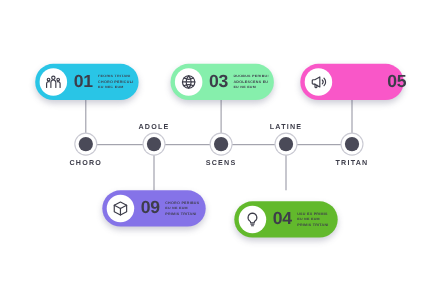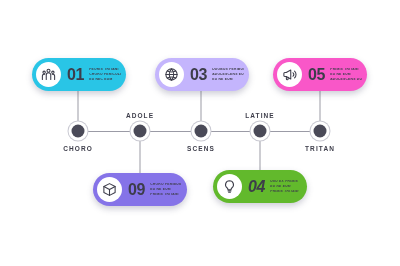--- a/index.html
+++ b/index.html
@@ -144,39 +144,39 @@
       </svg>
     </div>
     <div class="pill-num">01</div>
     <div class="pill-text">
       <span>FEORIS TRITANI</span>
       <span>CHORO PERICULIS</span>
       <span>EU NEC EUM</span>
     </div>
   </div>
 
-  <div class="pill" style="left:155px; top:58px; background:#c4b5fd;align-items:center;">
+  <div class="pill" style="left:155px; top:58px; background:#86efac;align-items:center;">
     <div class="pill-icon">
       <svg viewBox="0 0 24 24" fill="none" stroke="#3d3d4a" stroke-width="1.7" stroke-linecap="round" stroke-linejoin="round">
         <circle cx="12" cy="12" r="9"></circle>
         <path d="M3 12h18"></path>
         <path d="M12 3a13 13 0 0 1 0 18a13 13 0 0 1 0-18z"></path>
         <path d="M5.2 6.4a15 15 0 0 0 13.6 0"></path>
         <path d="M5.2 17.6a15 15 0 0 1 13.6 0"></path>
       </svg>
     </div>
     <div class="pill-num">03</div>
     <div class="pill-text">
       <span>DUOBUS PERIBUS</span>
       <span>ADOLESCENS EU</span>
       <span>EU NE EUM</span>
     </div>
   </div>
 
-  <div class="pill" style="left:273px; top:58px; background:#f957c8;">
+  <div class="pill" style="left:273px; top:58px; background:#f957c8;gap:44px;">
     <div class="pill-icon">
       <svg viewBox="0 0 24 24" fill="none" stroke="#3d3d4a" stroke-width="1.7" stroke-linecap="round" stroke-linejoin="round">
         <path d="M3 10.2v3.6a1.4 1.4 0 0 0 1.4 1.4h2.3L14 19.3V4.7L6.7 8.8H4.4A1.4 1.4 0 0 0 3 10.2z"></path>
         <path d="M7 15.2V19a1.4 1.4 0 0 0 2.8 0v-2.6"></path>
         <path d="M17.6 9.2a4 4 0 0 1 0 5.6"></path>
         <path d="M20.1 6.6a7.4 7.4 0 0 1 0 10.8"></path>
       </svg>
     </div>
     <div class="pill-num">05</div>
     <div class="pill-text">
@@ -195,21 +195,21 @@
       </svg>
     </div>
     <div class="pill-num">09</div>
     <div class="pill-text">
       <span>CHORO PERIBUS</span>
       <span>EU NE EUM</span>
       <span>PRIMIS TRITANI</span>
     </div>
   </div>
 
-  <div class="pill" style="left:213px; top:170px; background:#62b92c;font-style:italic;">
+  <div class="pill" style="left:213px; top:183px; background:#62b92c;">
     <div class="pill-icon">
       <svg viewBox="0 0 24 24" fill="none" stroke="#3d3d4a" stroke-width="1.7" stroke-linecap="round" stroke-linejoin="round">
         <path d="M12 2.8a6.4 6.4 0 0 0-3.7 11.6c.7.5 1.1 1.3 1.1 2.1v.6h5.2v-.6c0-.8.4-1.6 1.1-2.1A6.4 6.4 0 0 0 12 2.8z"></path>
         <path d="M9.8 19h4.4"></path>
         <path d="M10.6 21.2h2.8"></path>
       </svg>
     </div>
     <div class="pill-num">04</div>
     <div class="pill-text">
       <span>USU EX PRIMIS</span>

